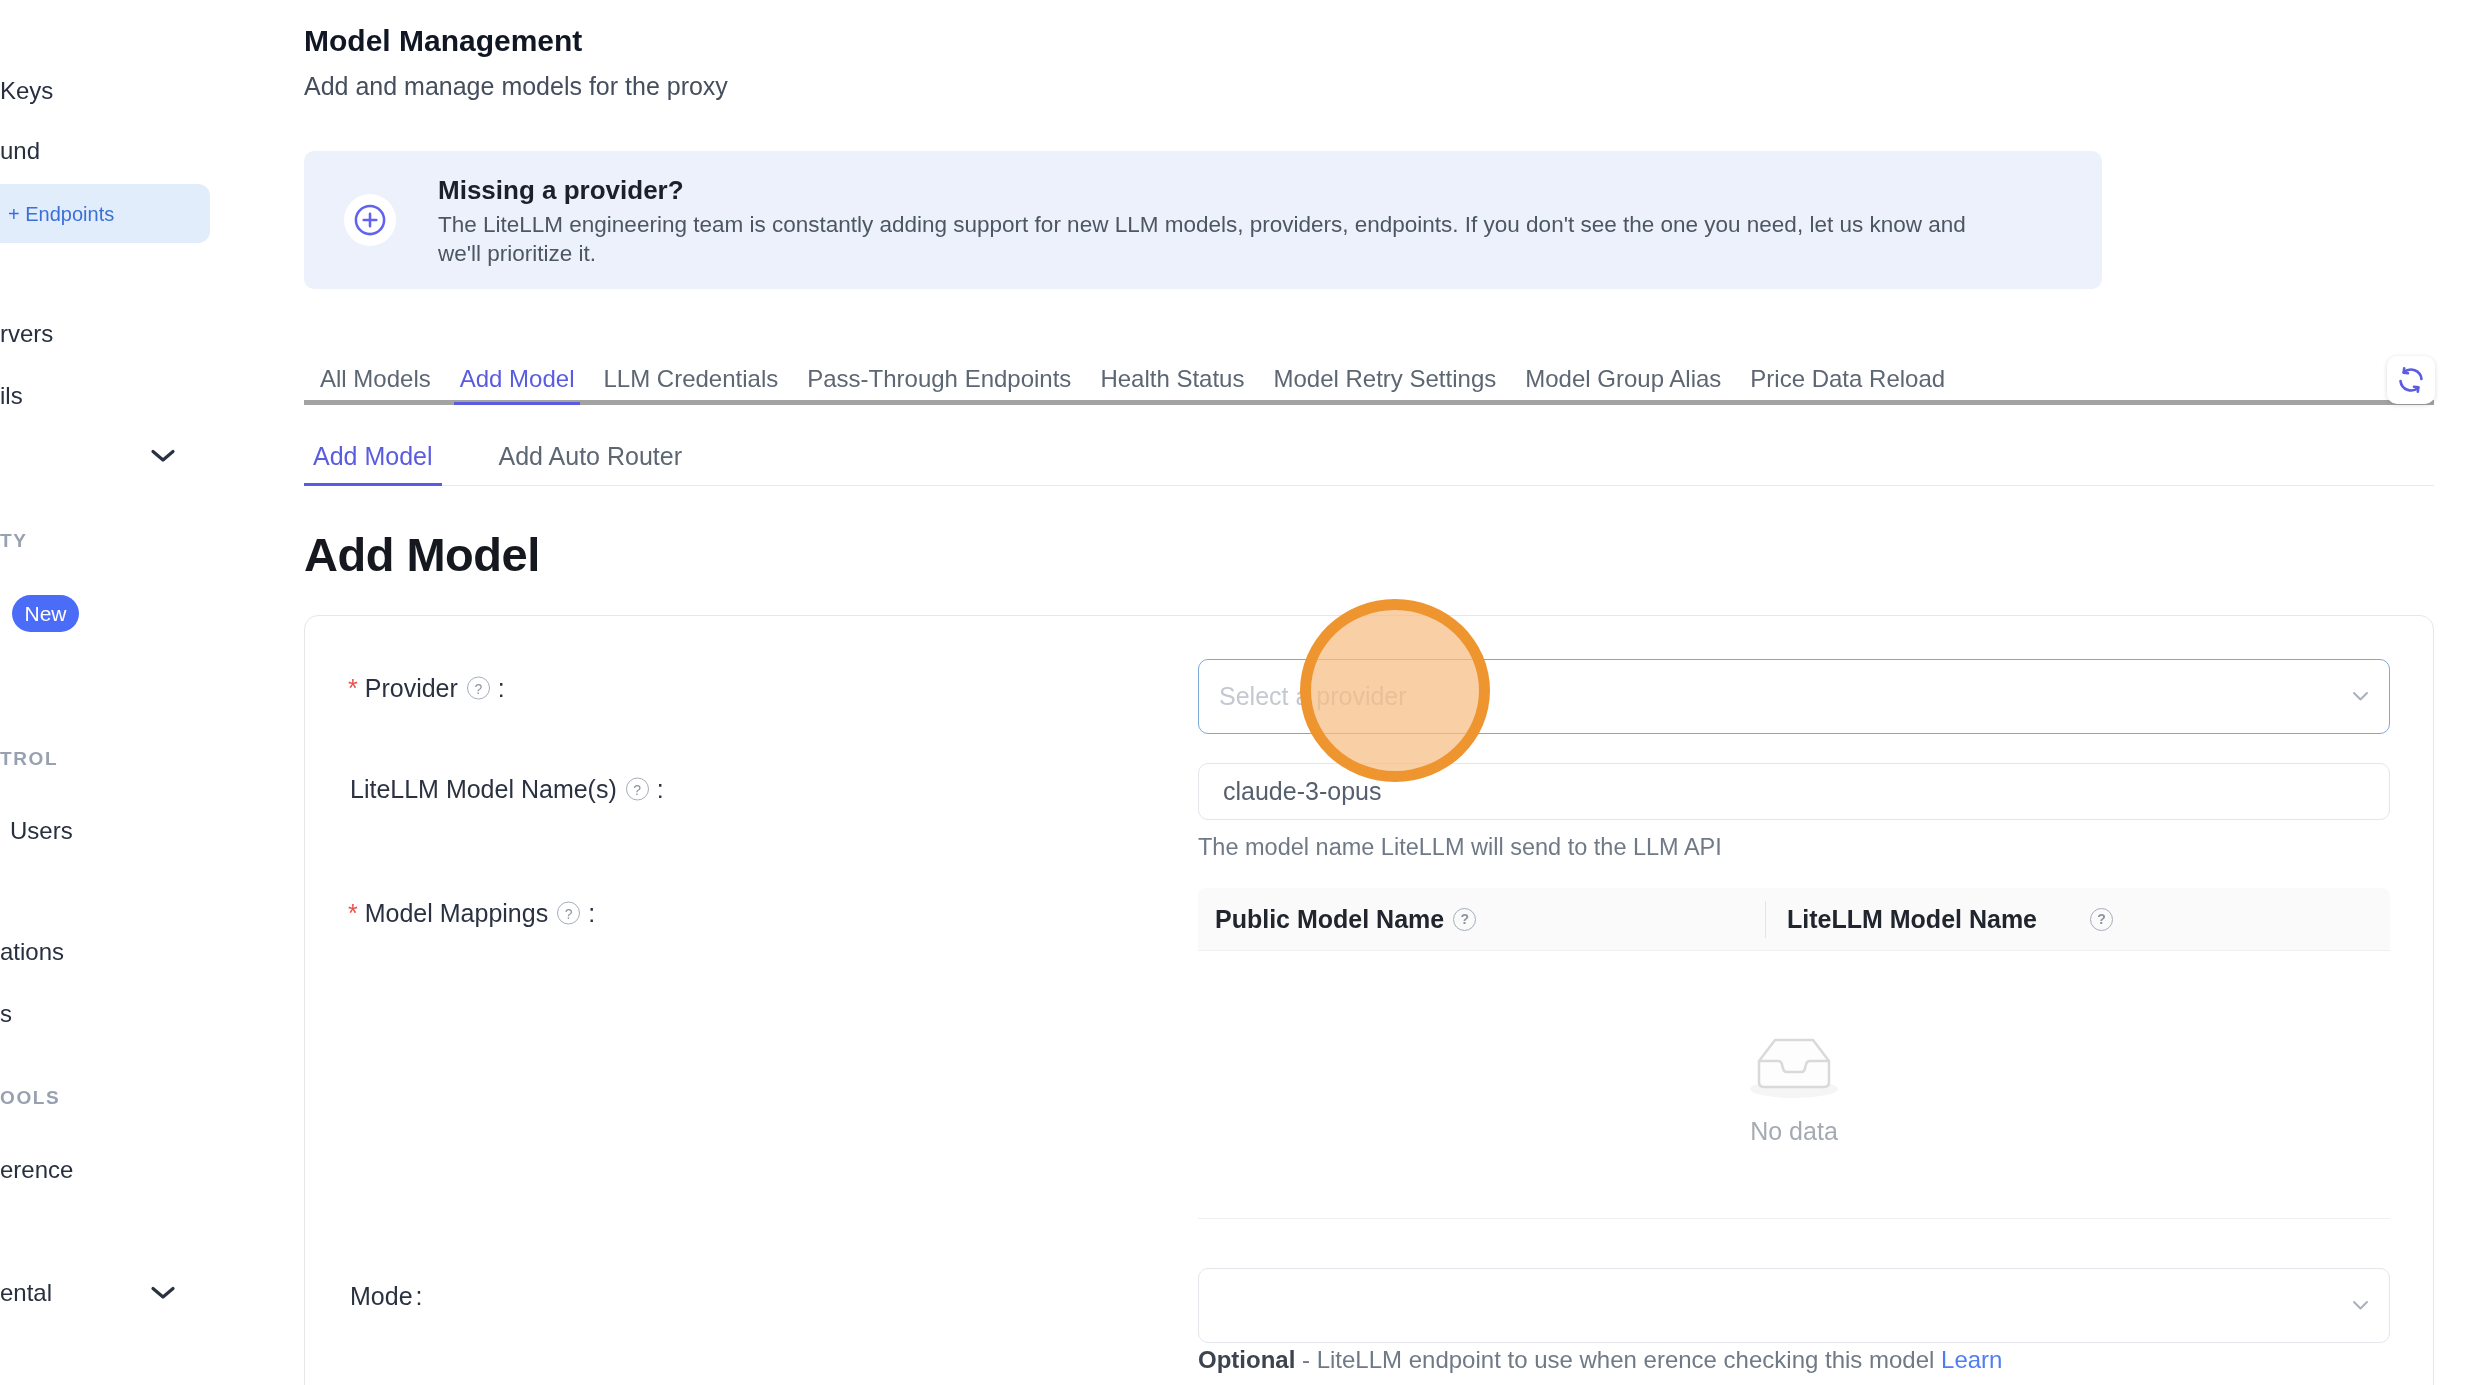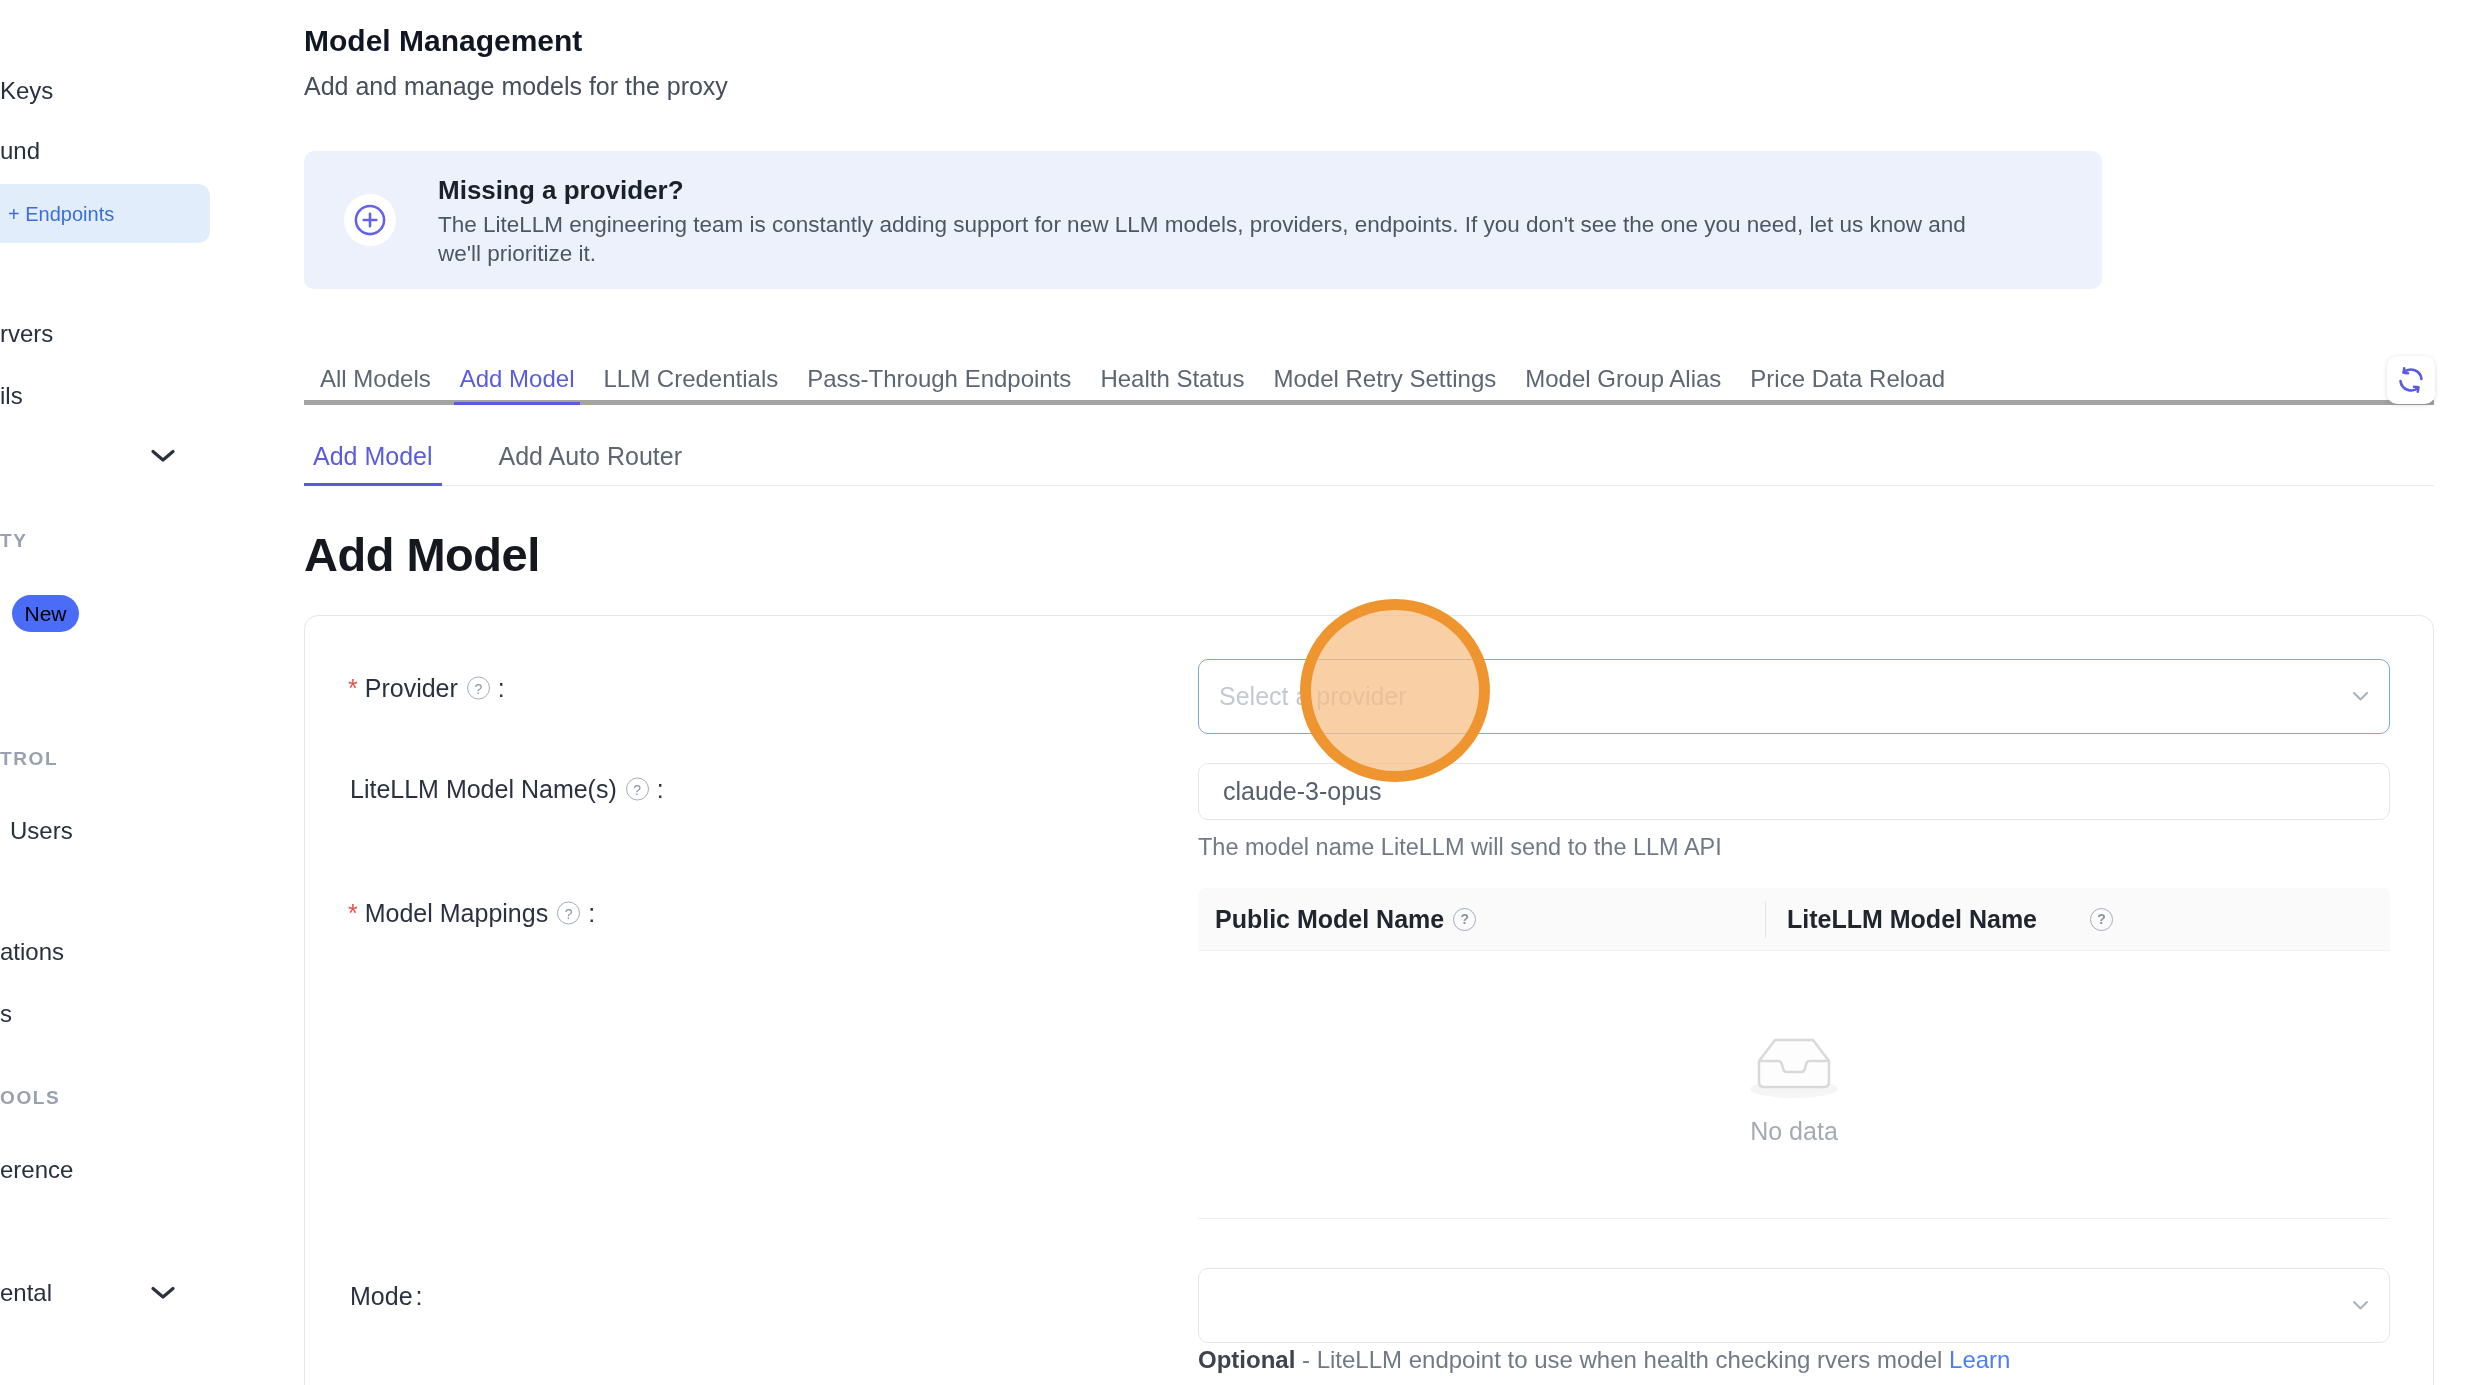--- a/index.html
+++ b/index.html
@@ -5,21 +5,21 @@
   html,body{margin:0;padding:0;background:#ffffff;}
   .screen{position:relative;width:2477px;height:1385px;background:#ffffff;overflow:hidden;
           font-family:"Liberation Sans",sans-serif;color:#232936;}
 
   
   .sb-item{position:absolute;left:0;transform:translateY(-50%);font-size:24px;color:#28303f;white-space:nowrap;cursor:pointer;}
   .sb-sec{position:absolute;left:0;transform:translateY(-50%);font-size:19px;font-weight:700;letter-spacing:1.6px;color:#97a1b0;white-space:nowrap;}
   .sb-pill{position:absolute;left:-20px;top:184px;width:230px;height:59px;background:#e2edfc;border-radius:12px;cursor:pointer;}
   .sb-pill span{position:absolute;left:28px;top:50%;transform:translateY(-50%);font-size:20px;font-weight:500;color:#3a6fd8;white-space:nowrap;}
   .sb-badge{position:absolute;left:12px;top:595px;width:67px;height:37px;border-radius:19px;background:#4a6cf7;
-            display:flex;align-items:center;justify-content:center;color:#000000;font-size:21px;cursor:pointer;}
+            display:flex;align-items:center;justify-content:center;color:#ffffff;font-size:21px;cursor:pointer;}
   .sb-chev{position:absolute;left:150px;transform:translateY(-50%);line-height:0;cursor:pointer;}
 
   
   .pg-title{position:absolute;left:304px;top:24px;font-size:30px;font-weight:700;color:#101623;}
   .pg-sub{position:absolute;left:304px;top:72px;font-size:25px;color:#444e5c;}
   .banner{position:absolute;left:304px;top:151px;width:1798px;height:138px;background:#edf1fb;border-radius:10px;}
   .banner-circle{position:absolute;left:40px;top:43px;width:52px;height:52px;border-radius:50%;background:#ffffff;
                  display:flex;align-items:center;justify-content:center;}
   .banner-title{position:absolute;left:134px;top:24px;font-size:26px;font-weight:700;color:#1a202c;}
   .banner-line1{position:absolute;left:134px;top:61px;font-size:22.5px;color:#4d5663;white-space:nowrap;}
@@ -211,16 +211,16 @@
     <span class="colon">:</span>
   </div>
   <div class="sel sel-mode">
     <span class="sel-chev">
       <svg width="17" height="11" viewBox="0 0 17 11">
           <polyline points="2,2 8.5,8.5 15,2" fill="none" stroke="#aab1bc" stroke-width="2" stroke-linecap="round" stroke-linejoin="round"></polyline>
         </svg>
     </span>
   </div>
   <div class="footer-note">
-    <span class="b">Optional</span><span> - LiteLLM endpoint to use when health checking rvers model </span><span class="lnk">Learn</span>
+    <span class="b">Optional</span><span> - LiteLLM endpoint to use when erence checking this model </span><span class="lnk">Learn</span>
   </div>
 
 </div>
 
 </body></html>

